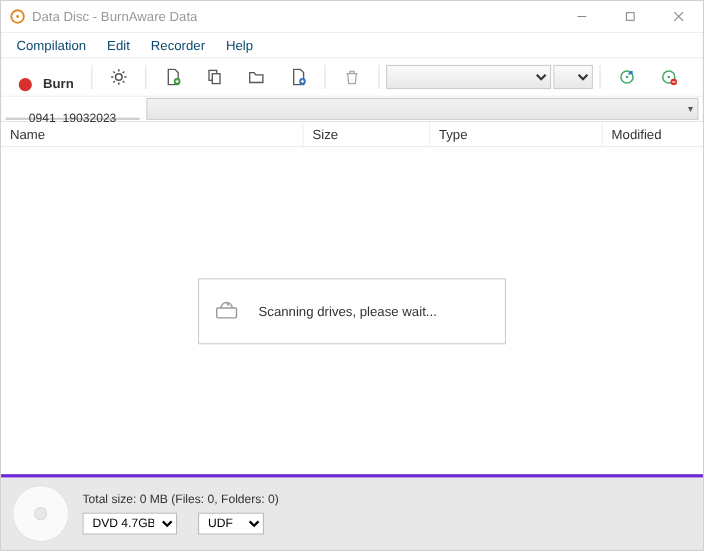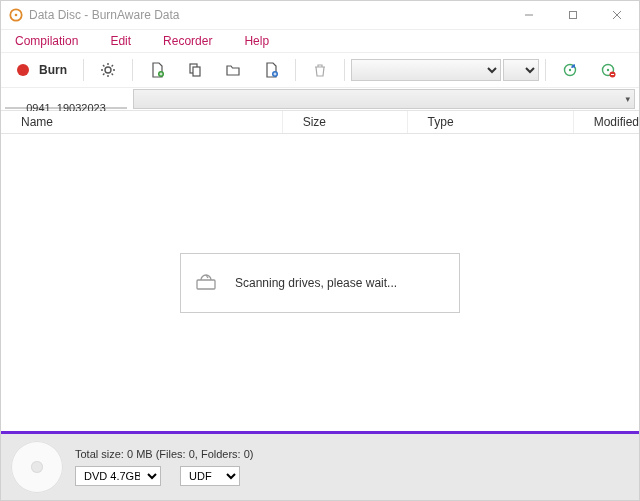--- a/index.html
+++ b/index.html
@@ -2,38 +2,38 @@
 <html><head>
 <meta charset="utf-8">
 <style>
 html,body{margin:0;padding:0;font-family:"Segoe UI",Tahoma,sans-serif;font-size:12px;color:#333;background:#fff}
 .window{width:640px;height:501px;border:1px solid #d0d0d0;box-sizing:border-box;display:flex;flex-direction:column;background:#fff}
 .titlebar{height:28px;display:flex;align-items:center;padding:0 0 0 8px;color:#999;background:#fff;border-bottom:1px solid #eee}
 .titlebar .app-icon{width:14px;height:14px;margin-right:6px;display:flex;align-items:center;justify-content:center}
 .titlebar .title{flex:1;font-size:12px}
 .win-controls{display:flex;height:100%}
 .win-btn{width:44px;display:flex;align-items:center;justify-content:center;color:#888;font-size:13px;font-family:sans-serif}
-.menubar{height:22px;display:flex;align-items:center;padding:0 6px;gap:16px;border-bottom:1px solid #eee;color:#be185d;font-size:12px}
+.menubar{height:22px;display:flex;align-items:center;padding:0 6px;gap:3px;border-bottom:1px solid #eee;color:#0c4a6e;font-size:12px}
 .menubar span{padding:2px 8px}
 .toolbar{height:34px;display:flex;align-items:center;padding:0 6px;gap:2px;border-bottom:1px solid #eee}
 .tbtn{height:26px;min-width:28px;display:flex;align-items:center;justify-content:center;padding:0 4px;border-radius:2px}
-.burn-btn{display:flex;align-items:center;gap:10px;padding:0 10px;height:26px}
+.burn-btn{display:flex;align-items:flex-end;gap:10px;padding:0 10px;height:26px}
 .burn-dot{width:12px;height:12px;border-radius:50%;background:#d9322d}
 .burn-label{font-weight:bold;color:#333}
 .vsep{width:1px;height:22px;background:#e0e0e0;margin:0 4px}
 .tb-select{height:22px;border:1px solid #ccc;background:linear-gradient(#fafafa,#e8e8e8);font-size:12px;color:#333}
 .tb-select.wide{width:150px}
 .tb-select.narrow{width:36px}
 .icon-svg{width:16px;height:16px;display:block}
 .secondbar{height:22px;display:flex;align-items:stretch;border-bottom:1px solid #e4e4e4}
 .disc-label{width:120px;border:1px solid #ccc;margin:19px 0 1px 4px;display:flex;align-items:center;justify-content:center;font-size:11px;background:#fff}
 .progress-strip{flex:1;margin:1px 4px 1px 6px;border:1px solid #ccc;background:linear-gradient(#f2f2f2,#e6e6e6);display:flex;align-items:center;justify-content:flex-end;padding-right:4px}
 .chev{font-size:9px;color:#555}
 .colheaders{height:22px;display:flex;align-items:center;border-bottom:1px solid #e4e4e4;font-size:12px;color:#333;background:#fff}
-.colheaders .col{padding-left:20px;border-right:1px solid #eee;height:100%;display:flex;align-items:center}
+.colheaders .col{padding-left:8px;border-right:1px solid #eee;height:100%;display:flex;align-items:center}
 .col.name{width:266px}
 .col.size{width:106px}
 .col.type{width:148px}
 .col.mod{flex:1;border-right:none}
 .filearea{flex:1;position:relative;background:#fff}
 .modal{position:absolute;top:50%;left:50%;transform:translate(-50%,-50%);width:250px;height:50px;border:1px solid #ccc;background:#fff;display:flex;align-items:center;gap:18px;padding:4px 14px}
 .modal-text{font-size:12px;color:#333}
 .statusbar{height:66px;background:#e8e8e8;border-top:3px solid #6d28d9;display:flex;align-items:center;padding:0 10px;gap:12px}
 .disc-circle{width:52px;height:52px;border-radius:50%;background:#fafafa;position:relative;box-shadow:inset 0 0 0 1px #e0e0e0}
 .disc-circle::after{content:"";position:absolute;top:50%;left:50%;width:12px;height:12px;background:#e8e8e8;border-radius:50%;transform:translate(-50%,-50%);box-shadow:inset 0 0 0 1px #dcdcdc}

